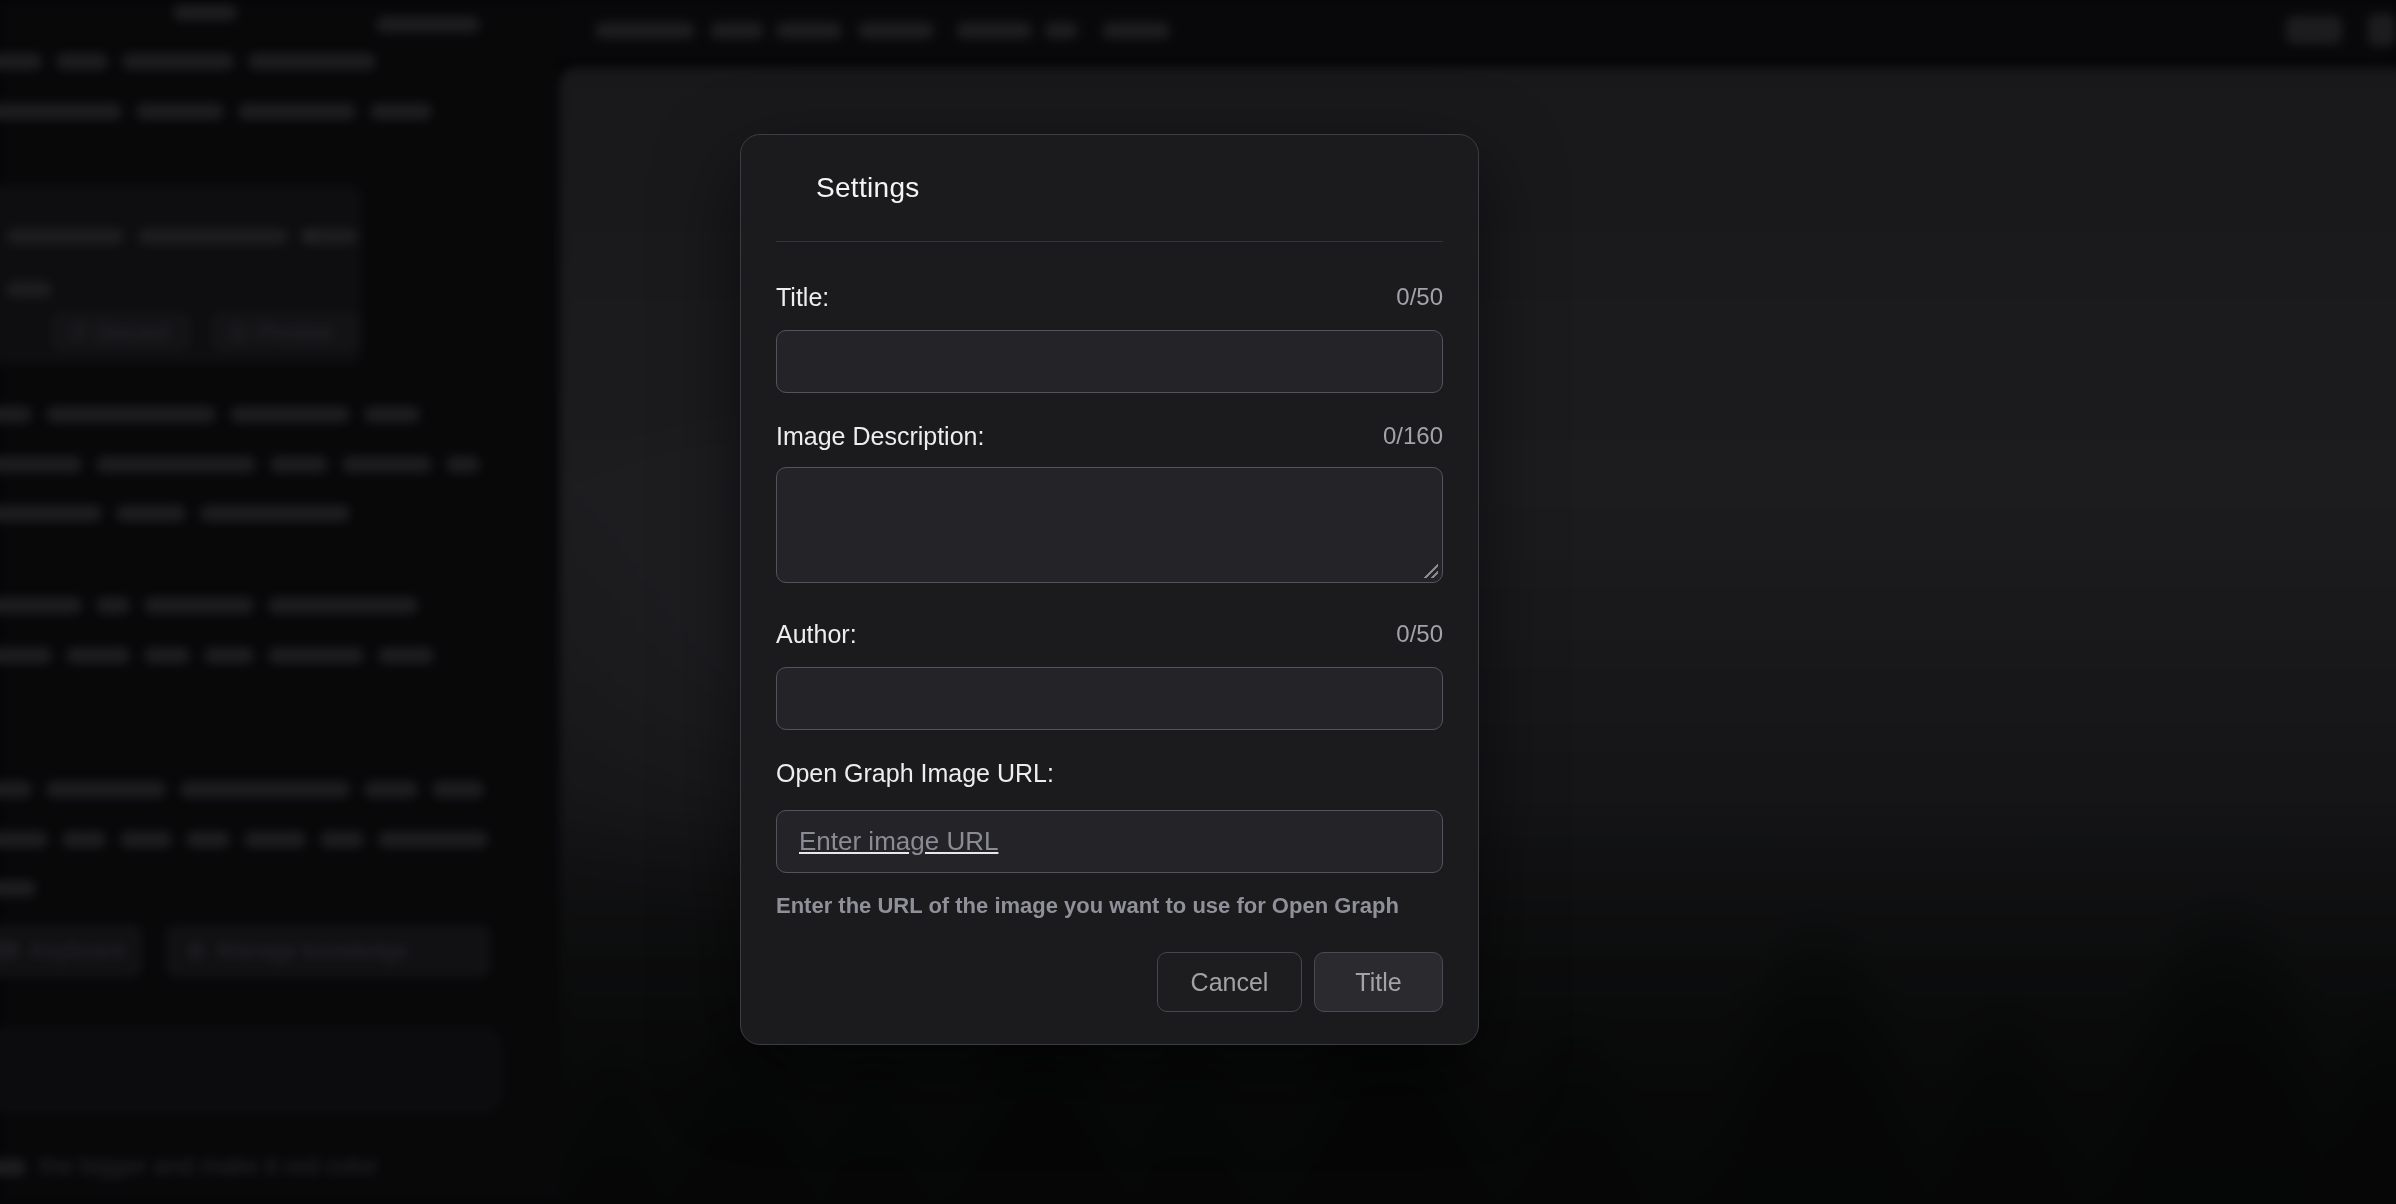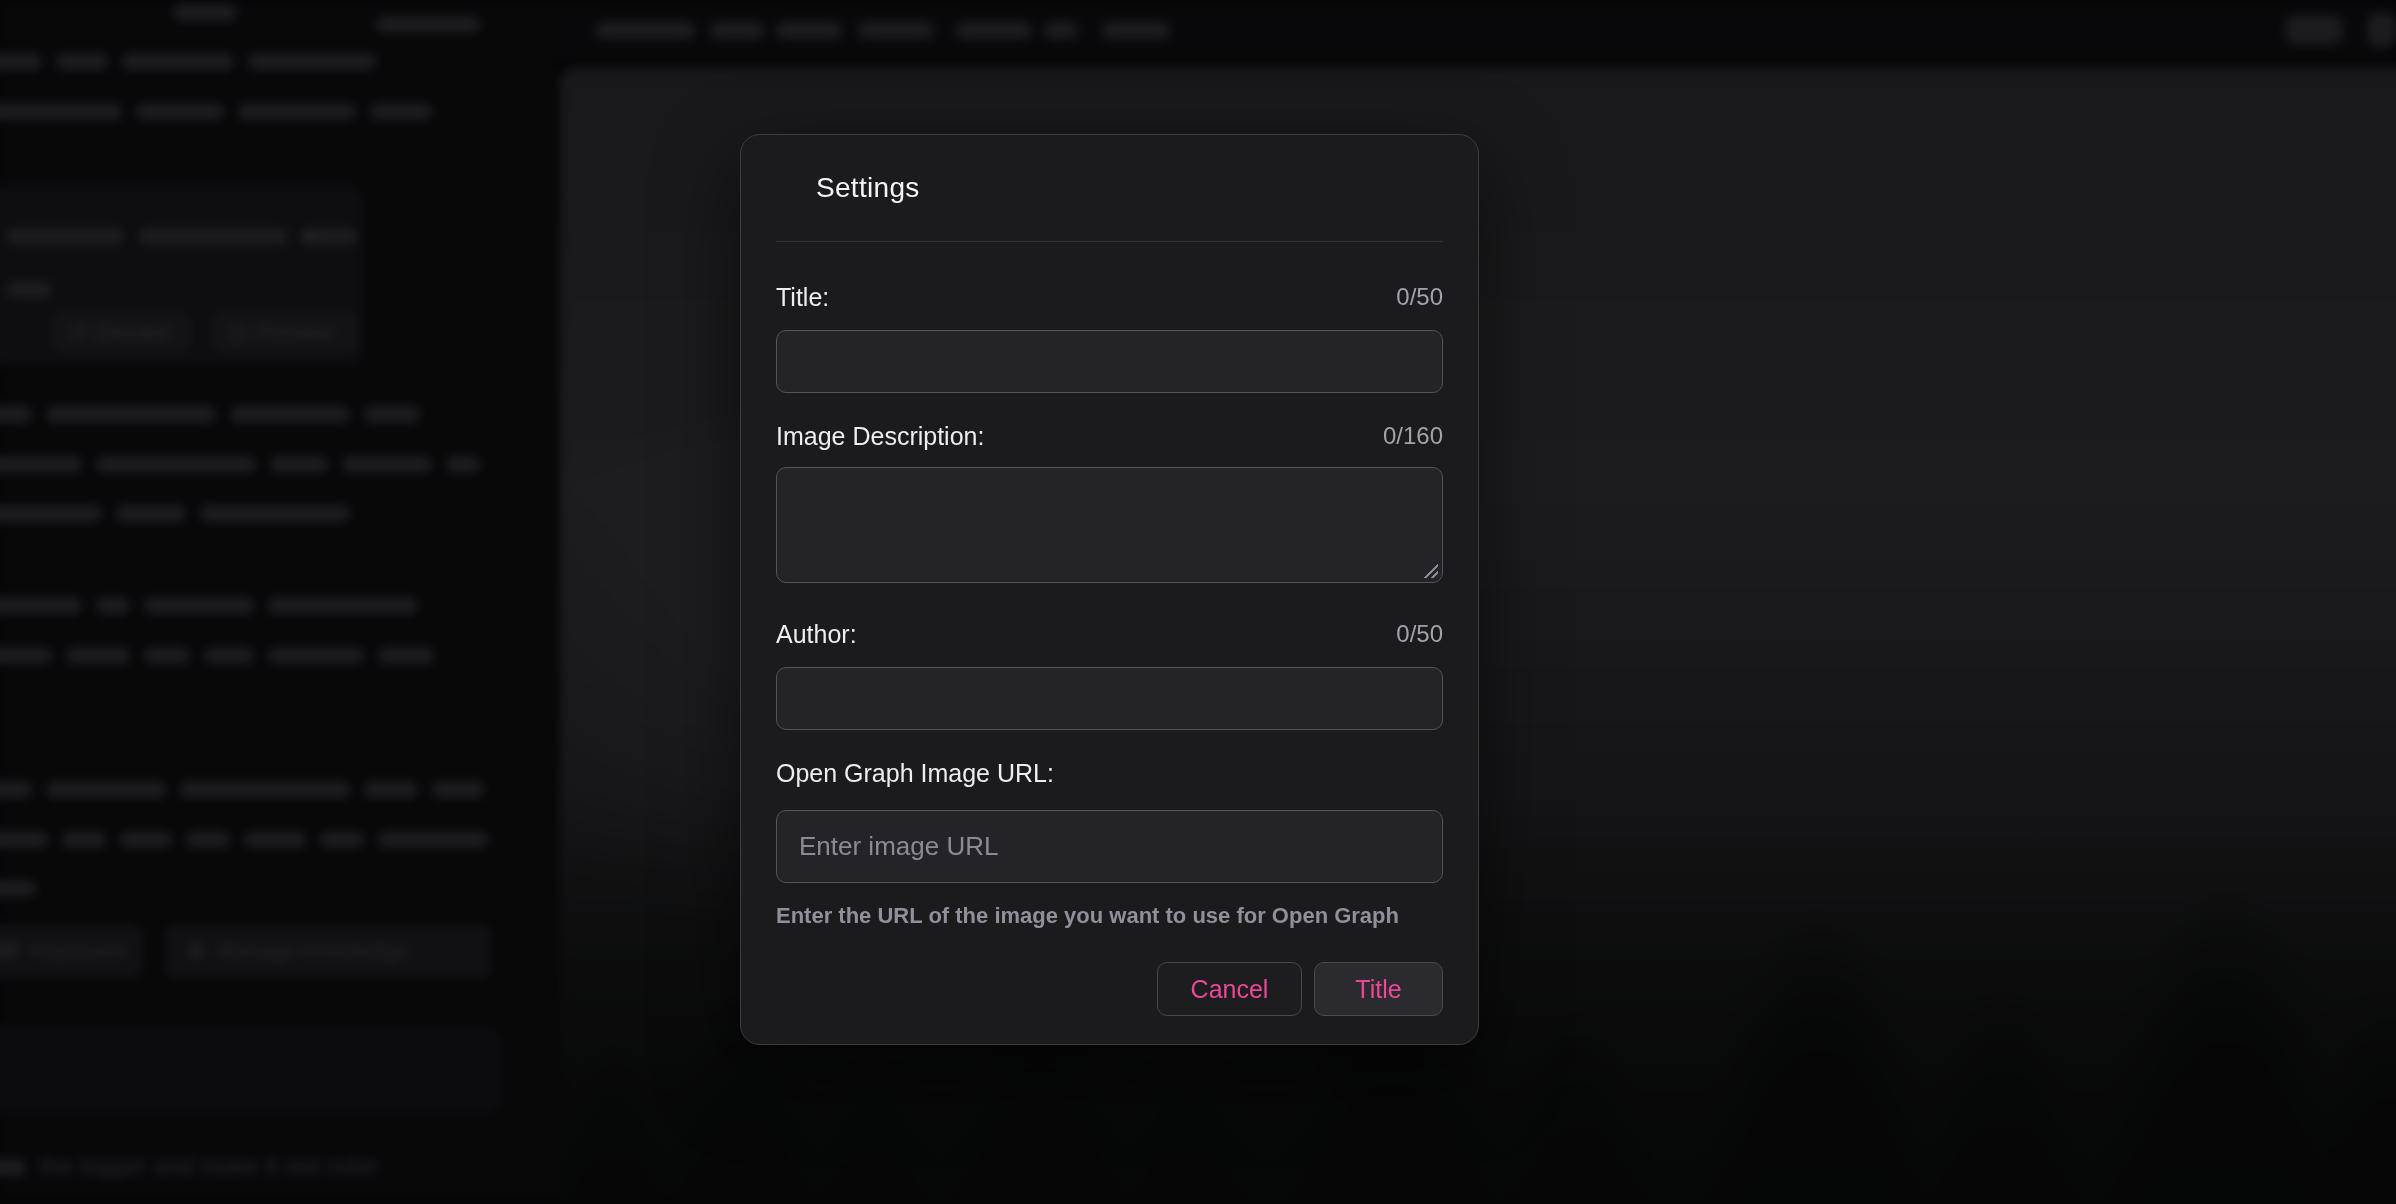--- a/index.html
+++ b/index.html
@@ -64,25 +64,25 @@
   .t-input{display:block;width:100%;box-sizing:border-box;margin-top:18px;height:63px;
            background:#242428;border:1px solid #53535c;border-radius:10px;
            color:#e8e8ea;font-size:26px;padding:0 22px;outline:none;font-family:inherit;}
   .t-area-wrap{position:relative;margin-top:16px;}
   .t-area{display:block;width:100%;box-sizing:border-box;height:116px;resize:none;
           background:#242428;border:1px solid #53535c;border-radius:10px;
           color:#e8e8ea;font-size:26px;padding:14px 22px;outline:none;font-family:inherit;}
   .resize-handle{position:absolute;right:5px;bottom:5px;width:15px;height:15px;pointer-events:none;
           background:repeating-linear-gradient(-45deg,transparent 0 3px,#8a8a94 3px 5px,transparent 5px 8px,#8a8a94 8px 10px,transparent 10px 15px);
           clip-path:polygon(100% 0,100% 100%,0 100%);}
-  .url-input{height:73px;margin-top:22px;}
+  .url-input{height:63px;margin-top:22px;text-decoration:underline;}
   .url-input::placeholder,.t-input::placeholder{color:#8b8b96;}
   .helper{margin-top:20px;font-size:22px;color:#90909a;font-weight:bold;}
   .btn-row{margin-top:33px;display:flex;justify-content:flex-end;gap:12px;}
-  .btn{height:54px;border-radius:10px;font-size:25px;color:#ec4899;font-family:inherit;
+  .btn{height:60px;border-radius:10px;font-size:25px;color:#a3a3a3;font-family:inherit;
        display:flex;align-items:center;justify-content:center;cursor:pointer;box-sizing:border-box;}
   .btn-cancel{width:145px;background:#1d1d20;border:1px solid #46464e;}
   .btn-apply{width:129px;background:#2a2a2f;border:1px solid #4a4a52;}
 </style>
 </head>
 <body>
 
 <div class="bg">
 
   <aside class="sidebar">

